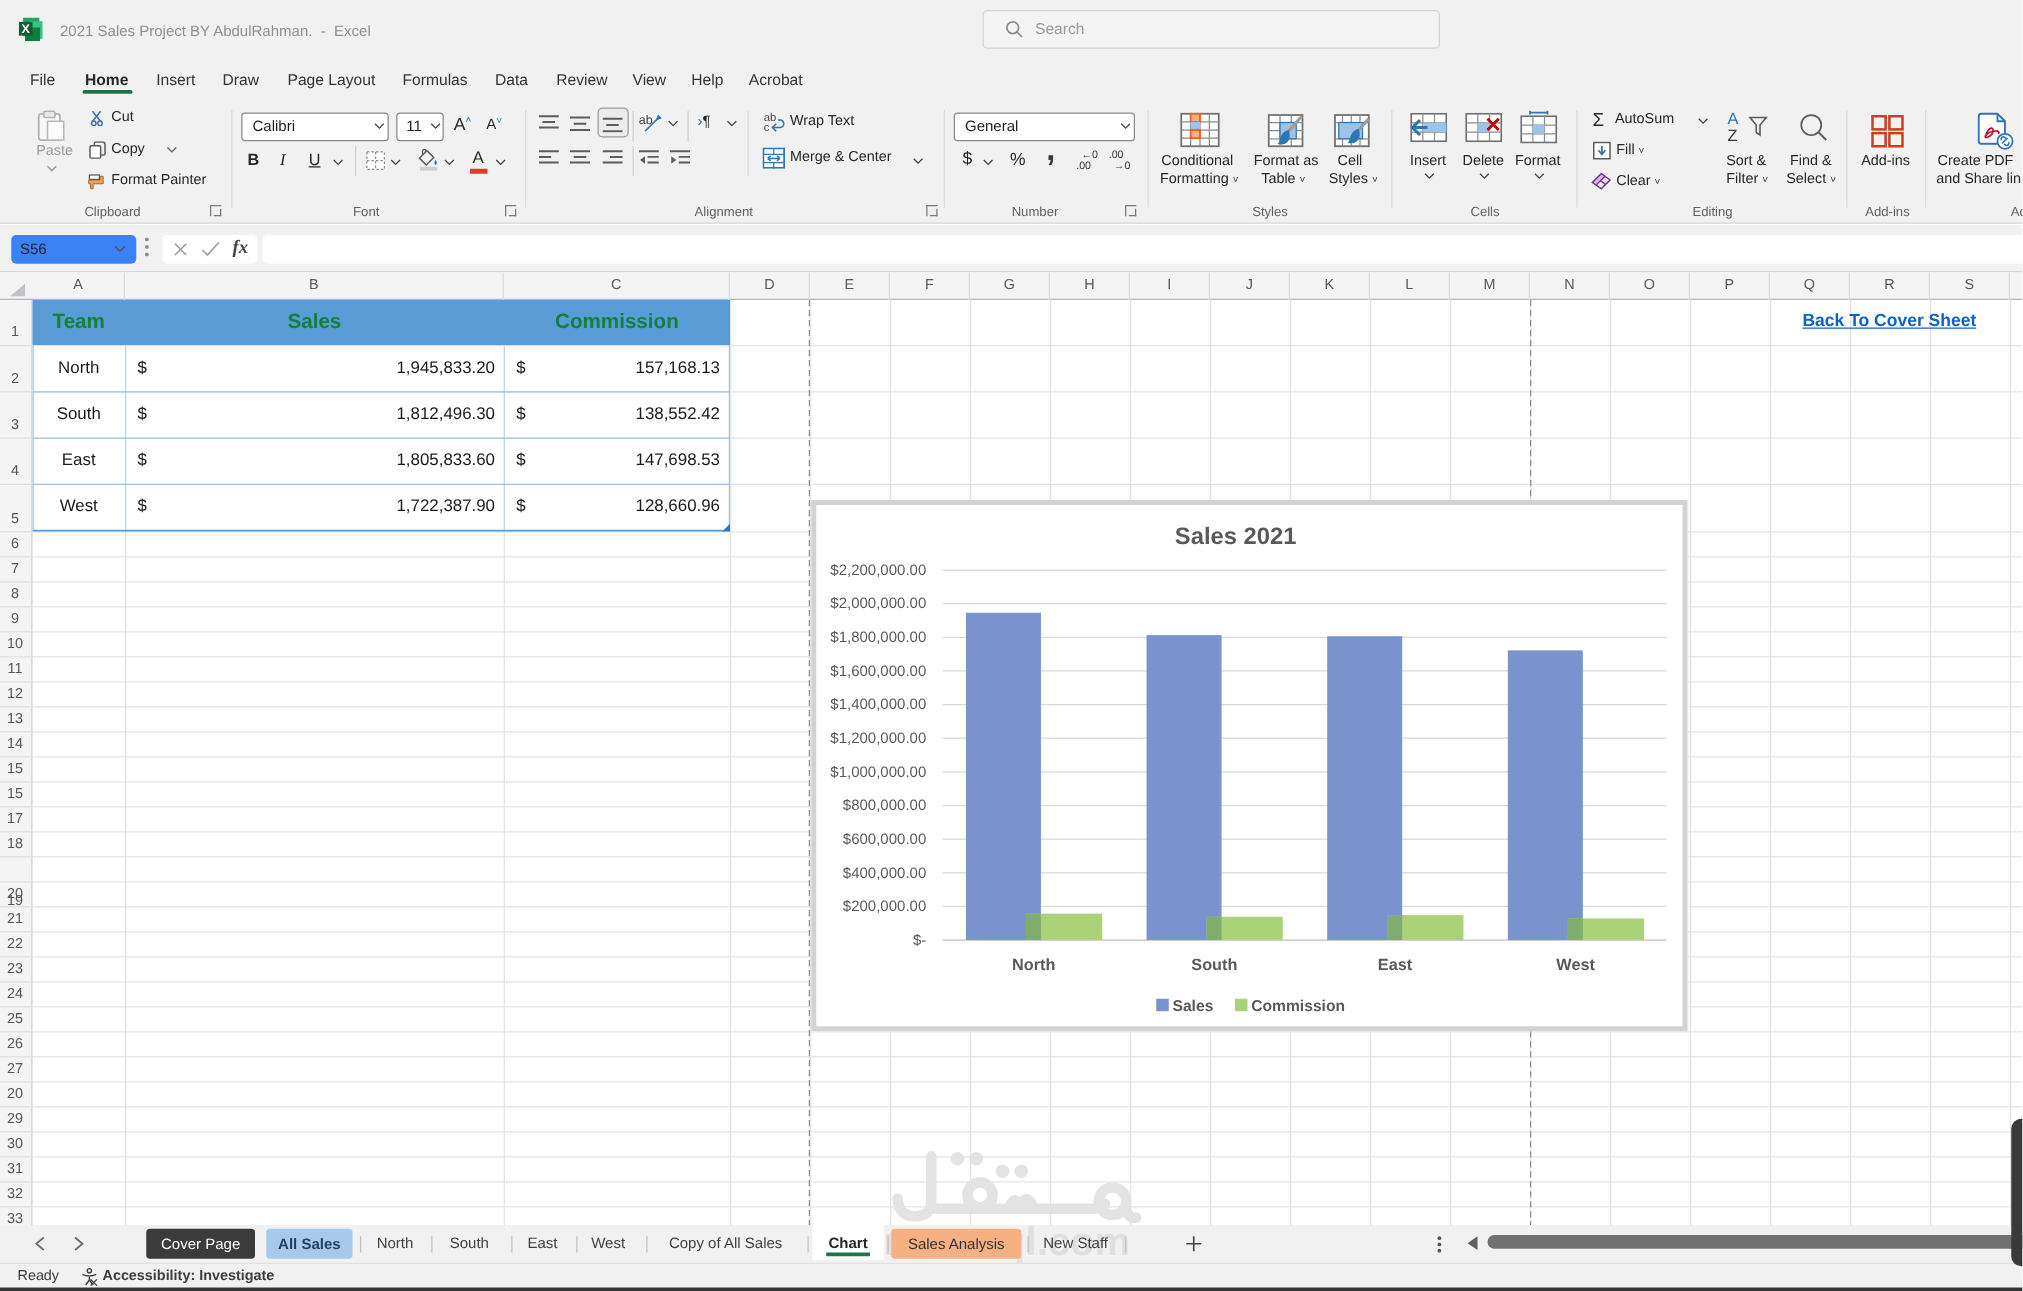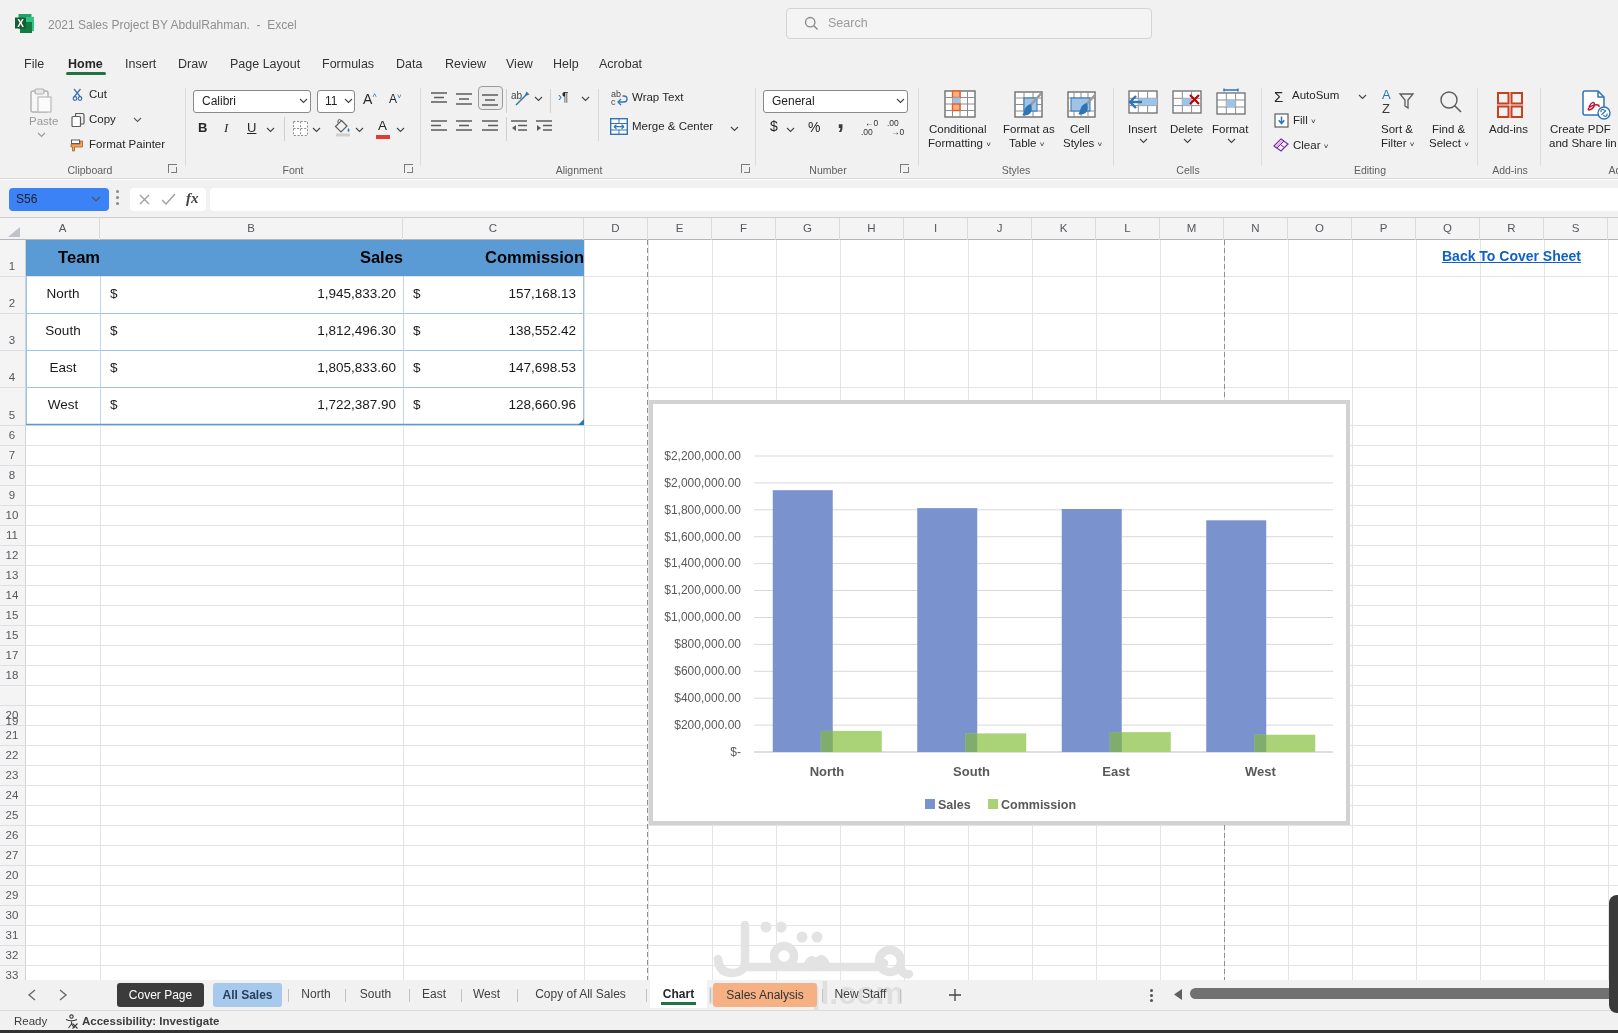--- a/index.html
+++ b/index.html
@@ -30,21 +30,21 @@
 .colh { position:absolute; top:0; height:22px; font-size:11.5px; color:#54575c; text-align:center; line-height:21px; border-right:1px solid #d9dbde; }
 .rowh { position:absolute; width:24px; text-align:center; font-size:11.5px; color:#54575c; }
 
 #tabbar { left:0; top:980px; width:1618px; height:30px; }
 .tab { position:absolute; top:0; height:30px; line-height:29px; font-size:12px; color:#404040; text-align:center; }
 .tabsep { position:absolute; top:9px; width:1px; height:13px; background:#c2c2c2; }
 
 #statusbar { left:0; top:1010px; width:1618px; height:20px; background:#f1f1f1; border-top:1px solid #dadada; }
 #bottomdark { left:0; top:1030px; width:1618px; height:3px; background:#333; }
 
-.thd { height:27px; line-height:35px; text-align:right; color:#000000; font-weight:bold; font-size:16.5px; }
+.thd { height:27px; line-height:35px; text-align:center; color:#15803d; font-weight:bold; font-size:16.5px; }
 .trow { left:0; width:558px; height:37px; font-size:13.5px; color:#1a1a1a; }
 .trow span { position:absolute; top:10px; }
 .ta { left:0; width:74px; text-align:center; }
 .td1 { left:84px; }
 .tv1 { left:74px; width:296px; text-align:right; }
 .td2 { left:387px; }
 .tv2 { left:377px; width:173px; text-align:right; }
 </style>
 </head>
 <body>
@@ -576,20 +576,21 @@
       <line x1="377.5" y1="36" x2="377.5" y2="185" stroke="#bdd7ee" stroke-width="1"></line>
       <line x1="0" y1="73.5" x2="558" y2="73.5" stroke="#9dc3e6" stroke-width="1"></line>
       <line x1="0" y1="110.5" x2="558" y2="110.5" stroke="#9dc3e6" stroke-width="1"></line>
       <line x1="0" y1="147.5" x2="558" y2="147.5" stroke="#9dc3e6" stroke-width="1"></line>
       <line x1="0" y1="184.5" x2="558" y2="184.5" stroke="#5b9bd5" stroke-width="1.4"></line>
       <path d="M558 185 l-6 0 l6 -6 z" fill="#2e75b6"></path>
     </svg>
   </div>
 
   <div class="abs" id="chart" style="left:649px;top:182px;width:701px;height:425px;background:#fff;border:4px solid #d2d2d2;">
+    <div class="abs" style="left:-11px;top:15px;width:693px;text-align:center;font-size:19px;font-weight:bold;color:#595959;">Sales 2021</div>
     <svg class="abs" style="left:0;top:0;" width="693" height="417" id="chartsvg">
     <line x1="101" y1="52.0" x2="680" y2="52.0" stroke="#d9d9d9" stroke-width="1"></line>
     <line x1="101" y1="78.9" x2="680" y2="78.9" stroke="#d9d9d9" stroke-width="1"></line>
     <line x1="101" y1="105.8" x2="680" y2="105.8" stroke="#d9d9d9" stroke-width="1"></line>
     <line x1="101" y1="132.7" x2="680" y2="132.7" stroke="#d9d9d9" stroke-width="1"></line>
     <line x1="101" y1="159.6" x2="680" y2="159.6" stroke="#d9d9d9" stroke-width="1"></line>
     <line x1="101" y1="186.5" x2="680" y2="186.5" stroke="#d9d9d9" stroke-width="1"></line>
     <line x1="101" y1="213.5" x2="680" y2="213.5" stroke="#d9d9d9" stroke-width="1"></line>
     <line x1="101" y1="240.4" x2="680" y2="240.4" stroke="#d9d9d9" stroke-width="1"></line>
     <line x1="101" y1="267.3" x2="680" y2="267.3" stroke="#d9d9d9" stroke-width="1"></line>

